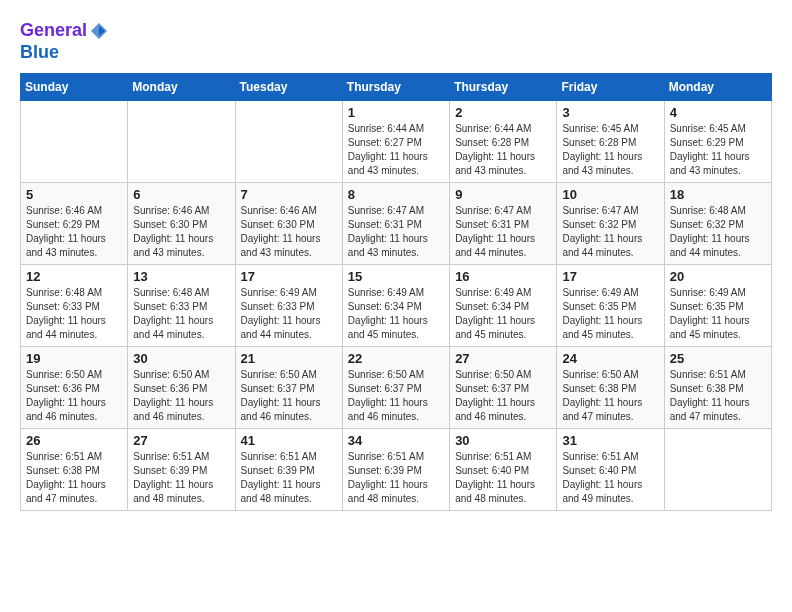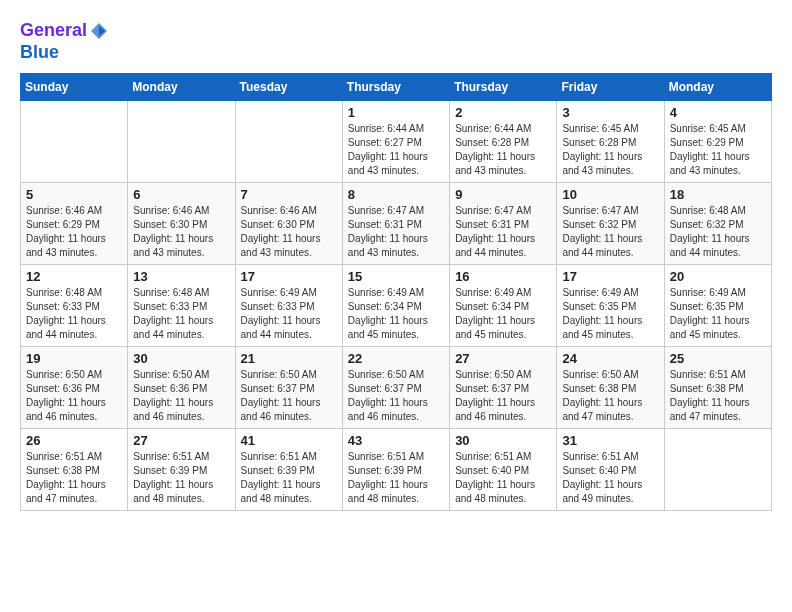--- a/index.html
+++ b/index.html
@@ -324,21 +324,21 @@
 and 48 minutes.</div>
         </td>
         <td>
           <span class="day-number">41</span>
           <div class="day-info" style="white-space: pre-line;">Sunrise: 6:51 AM
 Sunset: 6:39 PM
 Daylight: 11 hours
 and 48 minutes.</div>
         </td>
         <td>
-          <span class="day-number">43</span>
+          <span class="day-number">34</span>
           <div class="day-info" style="white-space: pre-line;">Sunrise: 6:51 AM
 Sunset: 6:39 PM
 Daylight: 11 hours
 and 48 minutes.</div>
         </td>
         <td>
           <span class="day-number">30</span>
           <div class="day-info" style="white-space: pre-line;">Sunrise: 6:51 AM
 Sunset: 6:40 PM
 Daylight: 11 hours

